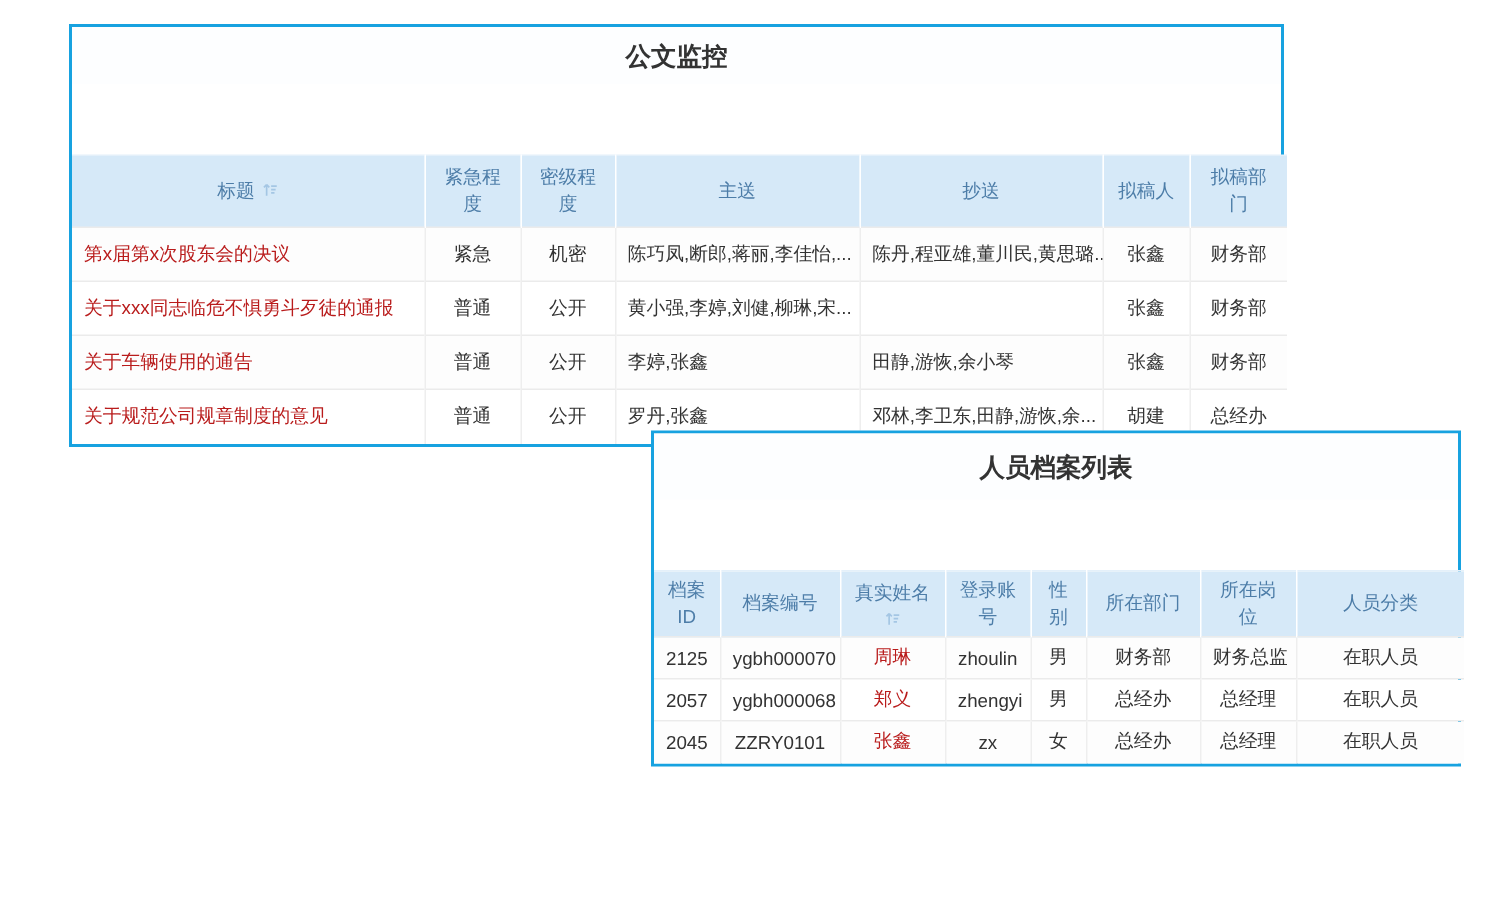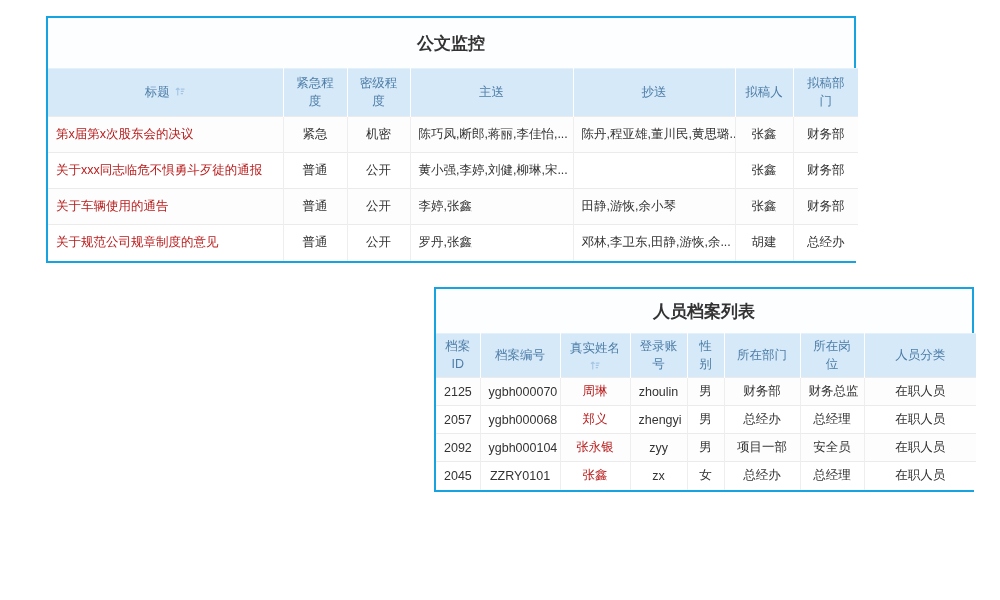--- a/index.html
+++ b/index.html
@@ -15,23 +15,23 @@
     border:2px solid #17a2e0;
     background:#ffffff;
   }
   .panel-top    { left:46px;  top:16px;  width:810px; }
   .panel-bottom { left:434px; top:287px; width:540px; }
   .panel-title {
     display:flex; align-items:center; justify-content:center;
     font-weight:bold; font-size:17px; color:#333333;
     background:#fdfeff;
   }
-  .panel-top .panel-title    { height:50px;text-align:center; }
+  .panel-top .panel-title    { height:38px;text-align:center; }
   .panel-bottom .panel-title { height:44px; }
-  table { border-collapse:collapse; table-layout:fixed; width:100%; }
+  table { border-collapse:collapse; table-layout:fixed; width:100%;margin-top:47px; }
   th {
     background:#d6e9f8;
     color:#4d7da8;
     font-weight:normal;
     font-size:12.5px;
     text-align:center;
     vertical-align:middle;
     padding:5px 8px;
     border-right:1px solid #ffffff;
     border-top:1px solid #e4f0fa;
@@ -188,30 +188,20 @@
         <td>2057</td>
         <td>ygbh000068</td>
         <td class="link">郑义</td>
         <td>zhengyi</td>
         <td>男</td>
         <td>总经办</td>
         <td>总经理</td>
         <td>在职人员</td>
       </tr>
       <tr>
-        <td>2092</td>
-        <td>ygbh000104</td>
-        <td class="link">张永银</td>
-        <td>zyy</td>
-        <td>男</td>
-        <td>项目一部</td>
-        <td>安全员</td>
-        <td>在职人员</td>
-      </tr>
-      <tr>
         <td>2045</td>
         <td>ZZRY0101</td>
         <td class="link">张鑫</td>
         <td>zx</td>
         <td>女</td>
         <td>总经办</td>
         <td>总经理</td>
         <td>在职人员</td>
       </tr>
     </tbody>

